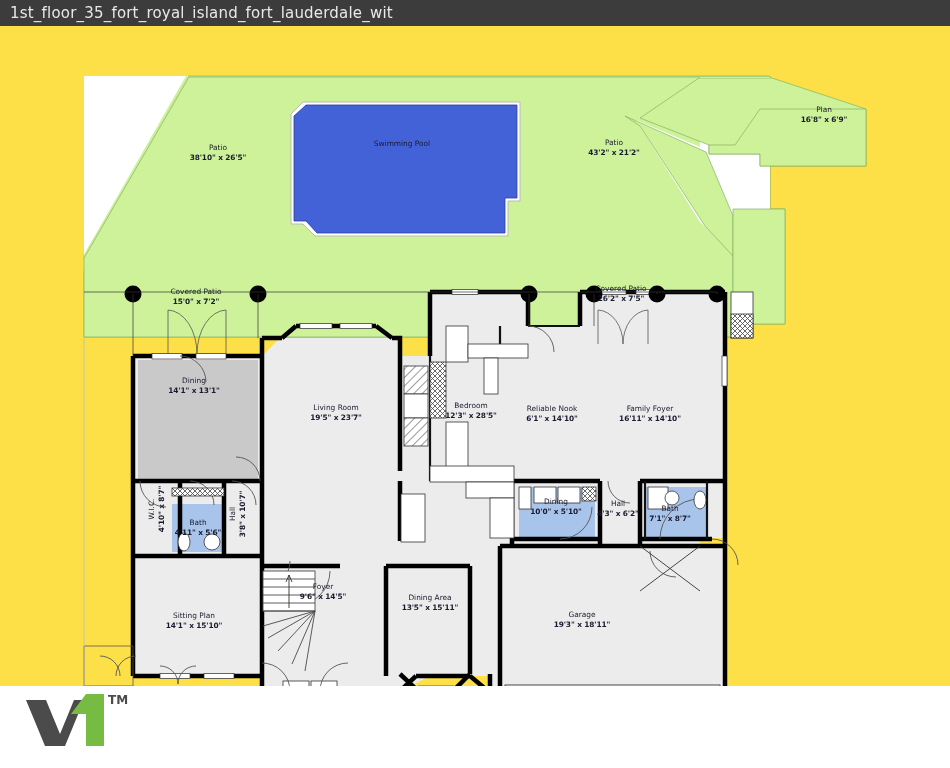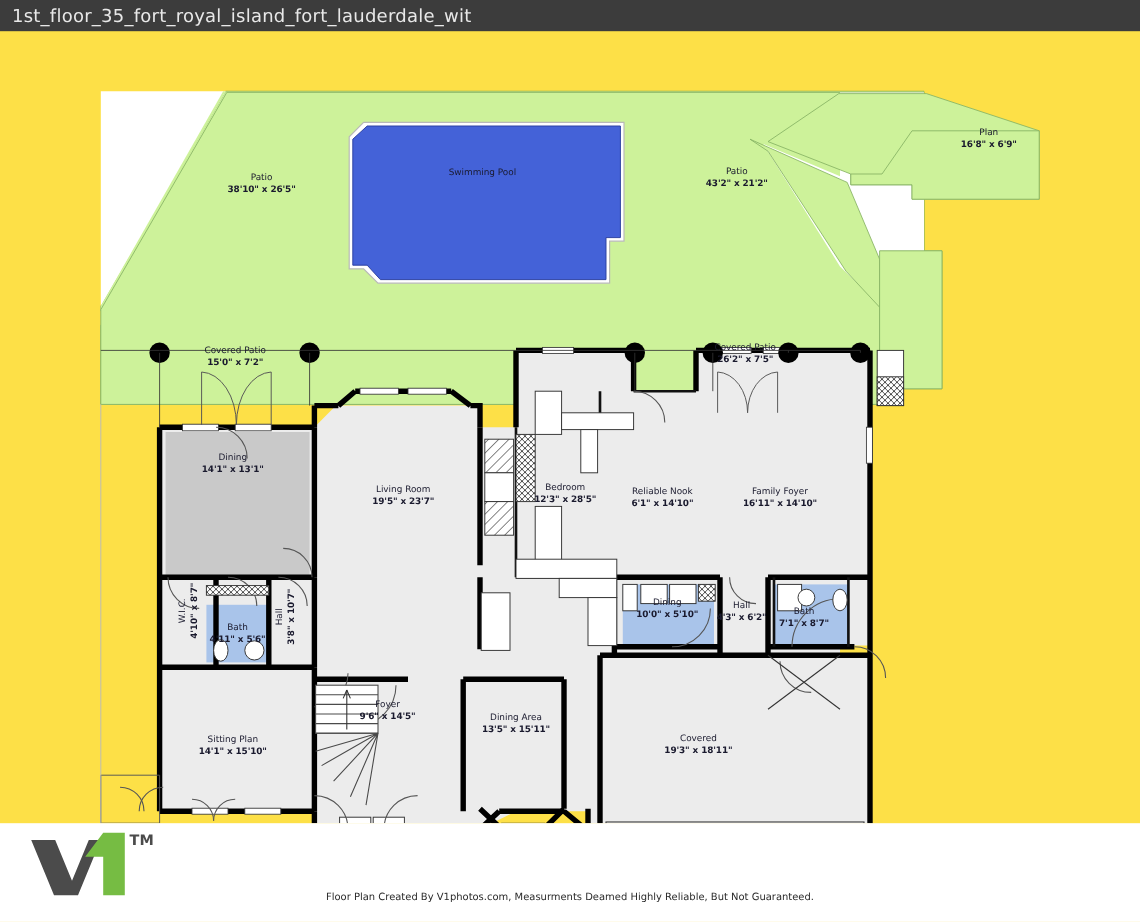--- a/index.html
+++ b/index.html
@@ -373,31 +373,30 @@
     </div>
     <div class="rlabel" style="left:430px;top:577px">
       <span class="nm">Dining Area</span>
       <span class="dm">13'5" x 15'11"</span>
     </div>
     <div class="rlabel" style="left:194px;top:595px">
       <span class="nm">Sitting Plan</span>
       <span class="dm">14'1" x 15'10"</span>
     </div>
     <div class="rlabel" style="left:582px;top:594px">
-      <span class="nm">Covered</span>
+      <span class="nm">Garage</span>
       <span class="dm">19'3" x 18'11"</span>
     </div>
   </div>
 
   <div id="footer">
 
     <svg id="logo" viewBox="0 0 110 62">
 
       <path d="M2,12 L22,12 L36,46 L50,12 L60,12 L41,58 L21,58 Z" fill="#4b4b4b"></path>
 
       <path d="M47,26 L62,6 L80,6 L80,58 L62,58 L62,26 Z" fill="#76bc43"></path>
       <text x="84" y="16" font-family="DejaVu Sans, Liberation Sans, sans-serif" font-size="12" font-weight="700" fill="#4b4b4b">TM</text>
     </svg>
 
-    <div id="credit">Floor Plan Created By V1photos.com, Measurments Deamed Highly Reliable, But Not Guaranteed.</div>
 
   </div>
 </div>
 
 </body></html>

